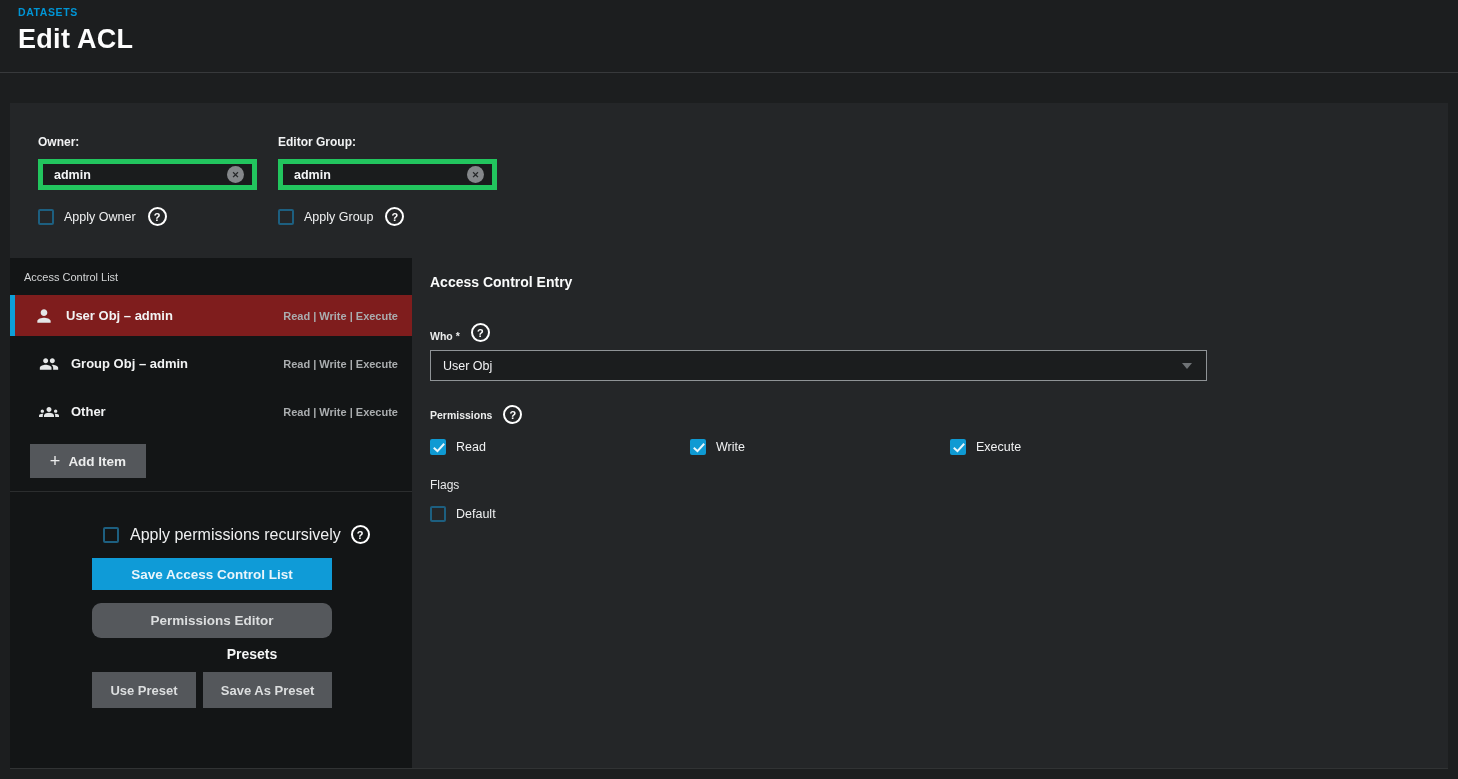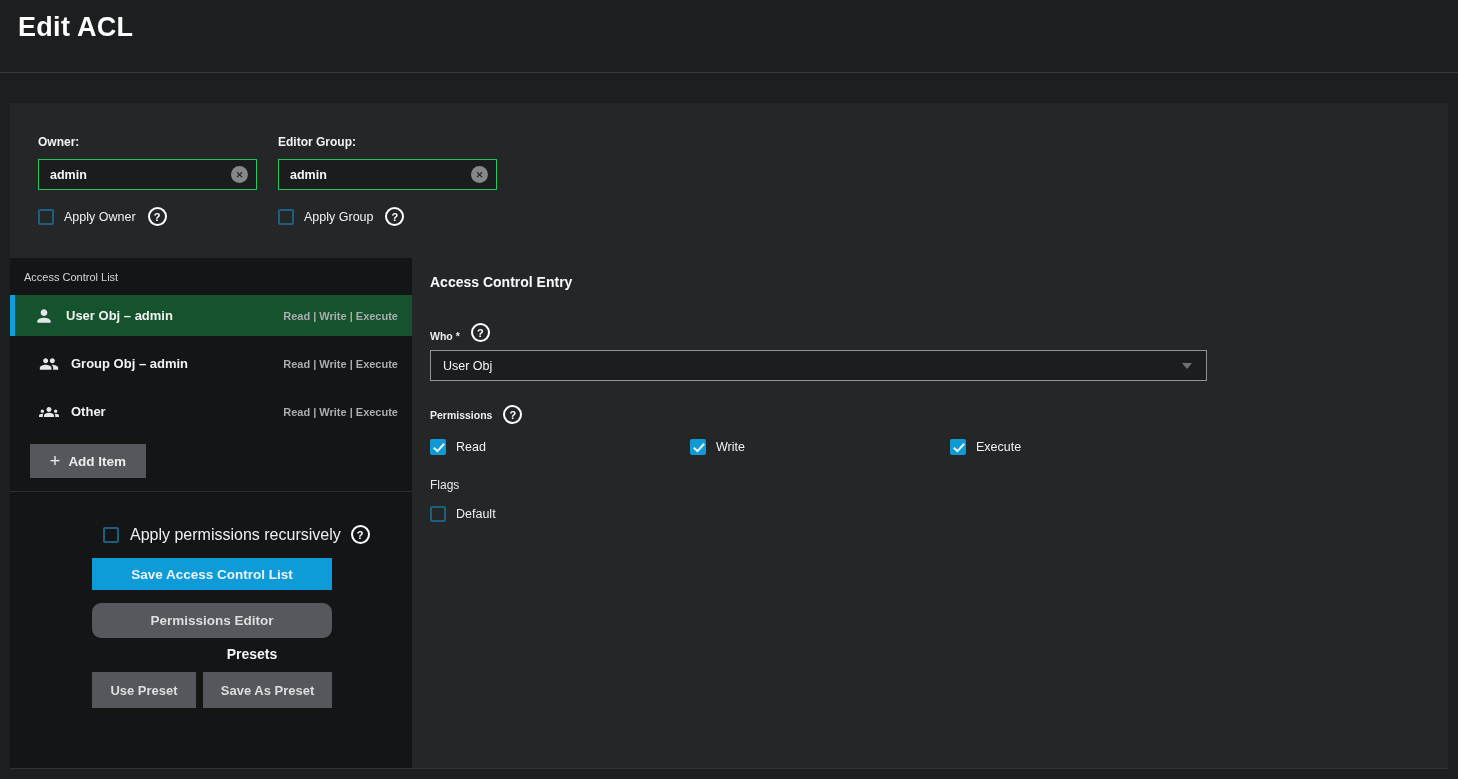--- a/index.html
+++ b/index.html
@@ -26,21 +26,21 @@
   }
   .card-top { height:155px; padding:18px 0 0 28px; position:relative; }
   .card-top-heading { display:flex; align-items:baseline; }
   .acl-editor-title { font-size:17px; font-weight:700; color:#fbfbfb; }
   .path-wrap { margin-left:38px; font-size:12px; color:#e3e5e6; }
   .path-label { font-weight:700; margin-right:4px; }
   .owner-cols { display:flex; margin-top:14px; }
   .owner-col { width:219px; margin-right:21px; }
   .field-label { font-size:12px; font-weight:700; color:#f2f3f4; }
   .text-input {
-    margin-top:10px; height:31px; border:1px solid #22c55e; background:#1a1c1d;
+    margin-top:10px; height:31px; border:5px solid #22c55e; background:#1a1c1d;
     display:flex; align-items:center; padding:0 8px 0 11px; cursor:text;
   }
   .text-input .value { flex:1; font-size:12.5px; font-weight:700; color:#f4f5f6; }
   .clear-icon {
     width:17px; height:17px; border-radius:50%; background:#85888b; color:#26282a;
     font-size:9px; font-weight:700; display:flex; align-items:center; justify-content:center;
     cursor:pointer; flex:0 0 auto;
   }
   .apply-row { display:flex; align-items:center; margin-top:17px; }
   .checkbox {
@@ -62,21 +62,21 @@
 
   
   .card-bottom { flex:1; display:flex; min-height:0; }
   .left-panel { width:402px; background:#131516; padding-top:13px; }
   .list-header { padding-left:14px; font-size:11px; color:#d4d6d7; }
   .acl-rows { margin-top:12px; }
   .acl-row {
     height:41px; margin-bottom:7px; display:flex; align-items:center;
     padding:0 14px 0 24px; cursor:pointer; border-left:5px solid transparent;
   }
-  .acl-row.selected { background:#14532d; border-left-color:#0d9fd8; padding-left:19px; }
+  .acl-row.selected { background:#7f1d1d; border-left-color:#0d9fd8; padding-left:19px; }
   .acl-row .row-icon { width:20px; height:20px; color:#e4e6e7; flex:0 0 auto; }
   .acl-row .row-icon svg { width:100%; height:100%; display:block; fill:currentColor; }
   .acl-row .row-label { margin-left:12px; font-size:13px; font-weight:700; color:#f2f3f4; white-space:nowrap; }
   .acl-row .row-perms { margin-left:auto; font-size:11px; font-weight:700; color:#aaadaf; white-space:nowrap; }
   .add-item-btn {
     margin:12px 0 0 20px; width:116px; height:34px; background:#54575b; border:none;
     color:#eceded; font-size:13.5px; font-weight:700; font-family:inherit;
     display:flex; align-items:center; justify-content:center; cursor:pointer;
   }
   .add-item-btn .plus { font-size:18px; font-weight:400; margin-right:8px; line-height:1; }
@@ -118,20 +118,21 @@
   .cb-item .cb-label { margin-left:10px; font-size:12.5px; font-weight:400; color:#f0f1f2; }
   .flags-label { margin-top:23px; font-size:12px; font-weight:400; color:#e9eaeb; }
   .flags-row { margin-top:14px; display:flex; }
 </style>
 </head>
 <body>
 
 <div class="page">
 
   <div class="top-header">
+    <div class="breadcrumb">DATASETS</div>
     <div class="page-title">Edit ACL</div>
   </div>
 
   <div class="card">
 
     <div class="card-top">
 
       <div class="owner-cols">
 
         <div class="owner-col">

